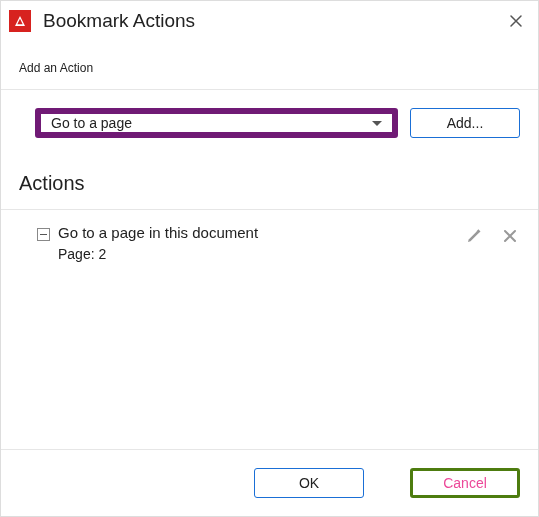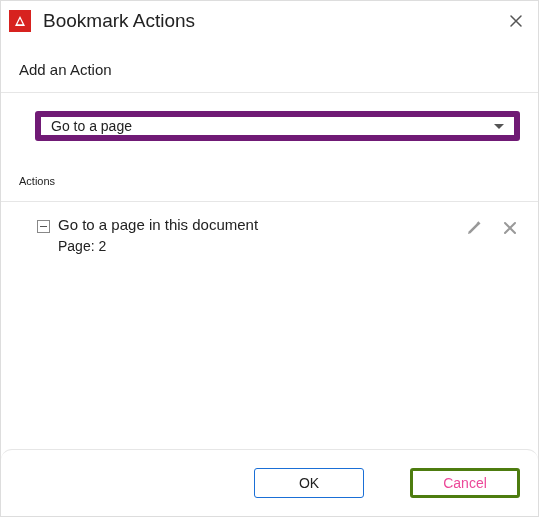--- a/index.html
+++ b/index.html
@@ -43,21 +43,21 @@
     display:flex;
     align-items:center;
     justify-content:center;
     color:#555;
     cursor:pointer;
   }
   .section-add {
     padding: 20px 18px 0 18px;
   }
   .section-add h2 {
-    font-size: 15px;
+    font-size: 12px;
     font-weight: 400;
     color:#222;
   }
   .divider {
     border: none;
     border-top: 1px solid #e6e6e6;
     margin-top: 14px;
   }
   .select-row {
     display:flex;
@@ -98,21 +98,21 @@
     border-radius: 3px;
     background:#fff;
     color:#222;
     font-size:14px;
     cursor:pointer;
   }
   .section-actions {
     padding: 34px 18px 0 18px;
   }
   .section-actions h2 {
-    font-size: 11px;
+    font-size: 20px;
     font-weight: 400;
     color:#222;
   }
   .actions-body {
     flex:1;
     overflow:auto;
   }
   .action-item {
     padding: 14px 0 0 36px;
     display:flex;
@@ -157,21 +157,20 @@
     display:flex;align-items:center;justify-content:center;
     color:#888;
     cursor:pointer;
   }
   .footer {
     border-top: 1px solid #e6e6e6;
     padding: 18px 18px;
     display:flex;
     justify-content:flex-end;
     gap:10px;
-    border-radius:11px;
   }
   .btn {
     width:110px;height:30px;
     border-radius:3px;
     background:#fff;
     font-size:14px;
     cursor:pointer;
   }
   .btn-ok {
     border:1.5px solid #1a6fd6;
@@ -204,20 +203,21 @@
 <div class="section-add">
   <h2>Add an Action</h2>
 </div>
 <hr class="divider">
 
 <div class="select-row">
   <div class="select-box">
     <span>Go to a page</span>
     <div class="caret"></div>
   </div>
+  <button class="add-btn">Add...</button>
 </div>
 
 <div class="section-actions">
   <h2>Actions</h2>
 </div>
 <hr class="divider">
 
 <div class="actions-body">
   <div class="action-item">
     <div class="collapse-box">

